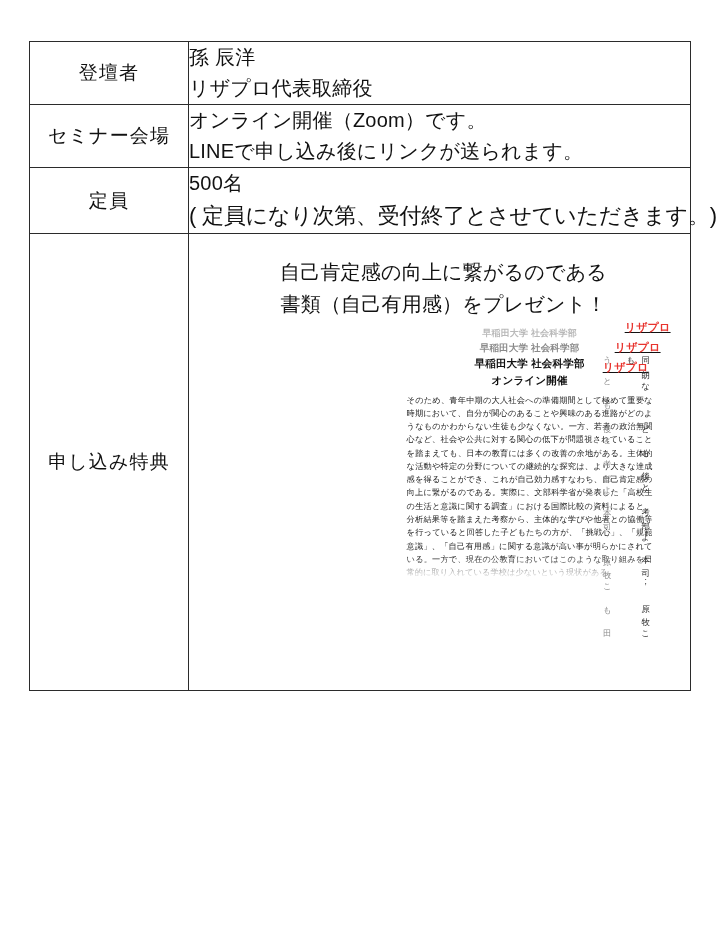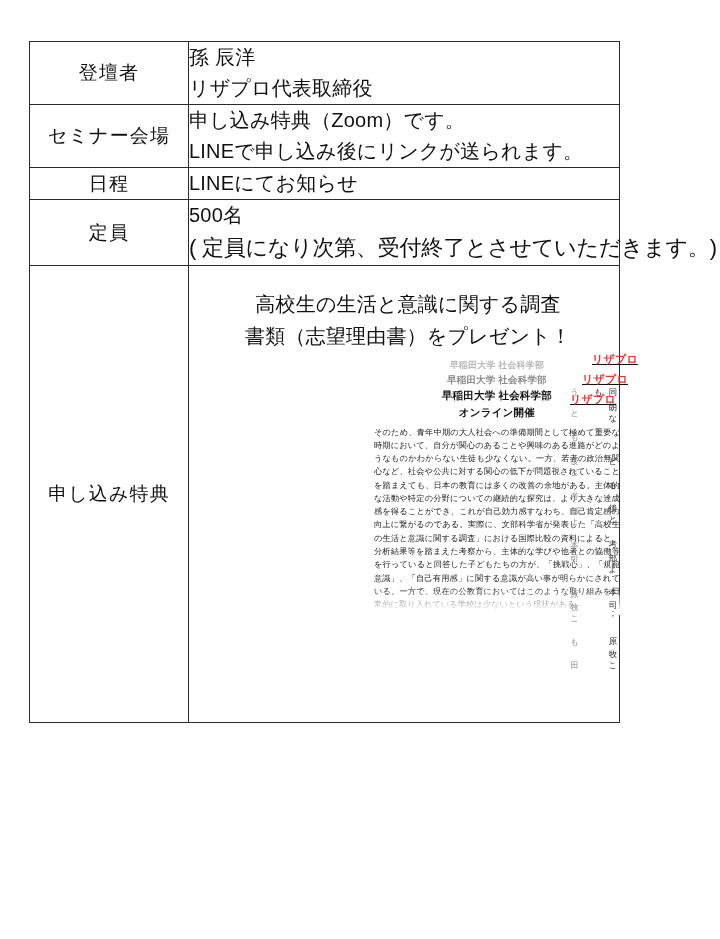--- a/index.html
+++ b/index.html
@@ -19,21 +19,21 @@
     position: absolute;
     left: 0;
     top: 0;
     width: 720px;
     height: 939px;
   }
   table.info {
     position: absolute;
     left: 29px;
     top: 41px;
-    width: 591px;
+    width: 662px;
     border-collapse: collapse;
     table-layout: fixed;
   }
   table.info td {
     border: 1px solid #2b2b2b;
     vertical-align: middle;
     padding: 0;
   }
   td.label {
     width: 158px;
@@ -175,44 +175,38 @@
       <tr>
         <td class="label">登壇者</td>
         <td class="value">
           <span class="line">孫 辰洋</span>
           <span class="line">リザプロ代表取締役</span>
         </td>
       </tr>
       <tr>
         <td class="label">セミナー会場</td>
         <td class="value">
-          <span class="line">申し込み特典（Zoom）です。</span>
+          <span class="line">オンライン開催（Zoom）です。</span>
           <span class="line">LINEで申し込み後にリンクが送られます。</span>
-        </td>
-      </tr>
-      <tr>
-        <td class="label">日程</td>
-        <td class="value">
-          <span class="line">LINEにてお知らせ</span>
         </td>
       </tr>
       <tr>
         <td class="label">定員</td>
         <td class="value">
           <span class="line">500名</span>
           <span class="line small-note">( 定員になり次第、受付終了とさせていただきます。)</span>
         </td>
       </tr>
       <tr>
         <td class="label">申し込み特典</td>
         <td class="value bonus-cell">
           <div class="bonus-wrap">
             <div class="bonus-head">
-              <span class="line">高校生の生活と意識に関する調査</span>
-              <span class="line">書類（志望理由書）をプレゼント！</span>
+              <span class="line">自己肯定感の向上に繋がるのである</span>
+              <span class="line">書類（自己有用感）をプレゼント！</span>
             </div>
 
             <div class="doc-area">
               <div class="doc">
                 <div class="ghost-title">早稲田大学 社会科学部</div>
                 <div class="ghost-title2">早稲田大学 社会科学部</div>
                 <div class="doc-title">早稲田大学 社会科学部</div>
                 <div class="doc-title">オンライン開催</div>
                 <div class="doc-body">そのため、青年中期の大人社会への準備期間として極めて重要な時期において、自分が関心のあることや興味のある進路がどのようなものかわからない生徒も少なくない。一方、若者の政治無関心など、社会や公共に対する関心の低下が問題視されていることを踏まえても、日本の教育には多くの改善の余地がある。主体的な活動や特定の分野についての継続的な探究は、より大きな達成感を得ることができ、これが自己効力感すなわち、自己肯定感の向上に繋がるのである。実際に、文部科学省が発表した「高校生の生活と意識に関する調査」における国際比較の資料によると、分析結果等を踏まえた考察から、主体的な学びや他者との協働等を行っていると回答した子どもたちの方が、「挑戦心」、「規範意識」、「自己有用感」に関する意識が高い事が明らかにされている。一方で、現在の公教育においてはこのような取り組みを日常的に取り入れている学校は少ないという現状がある。</div>
                 <div class="doc-fade"></div>

